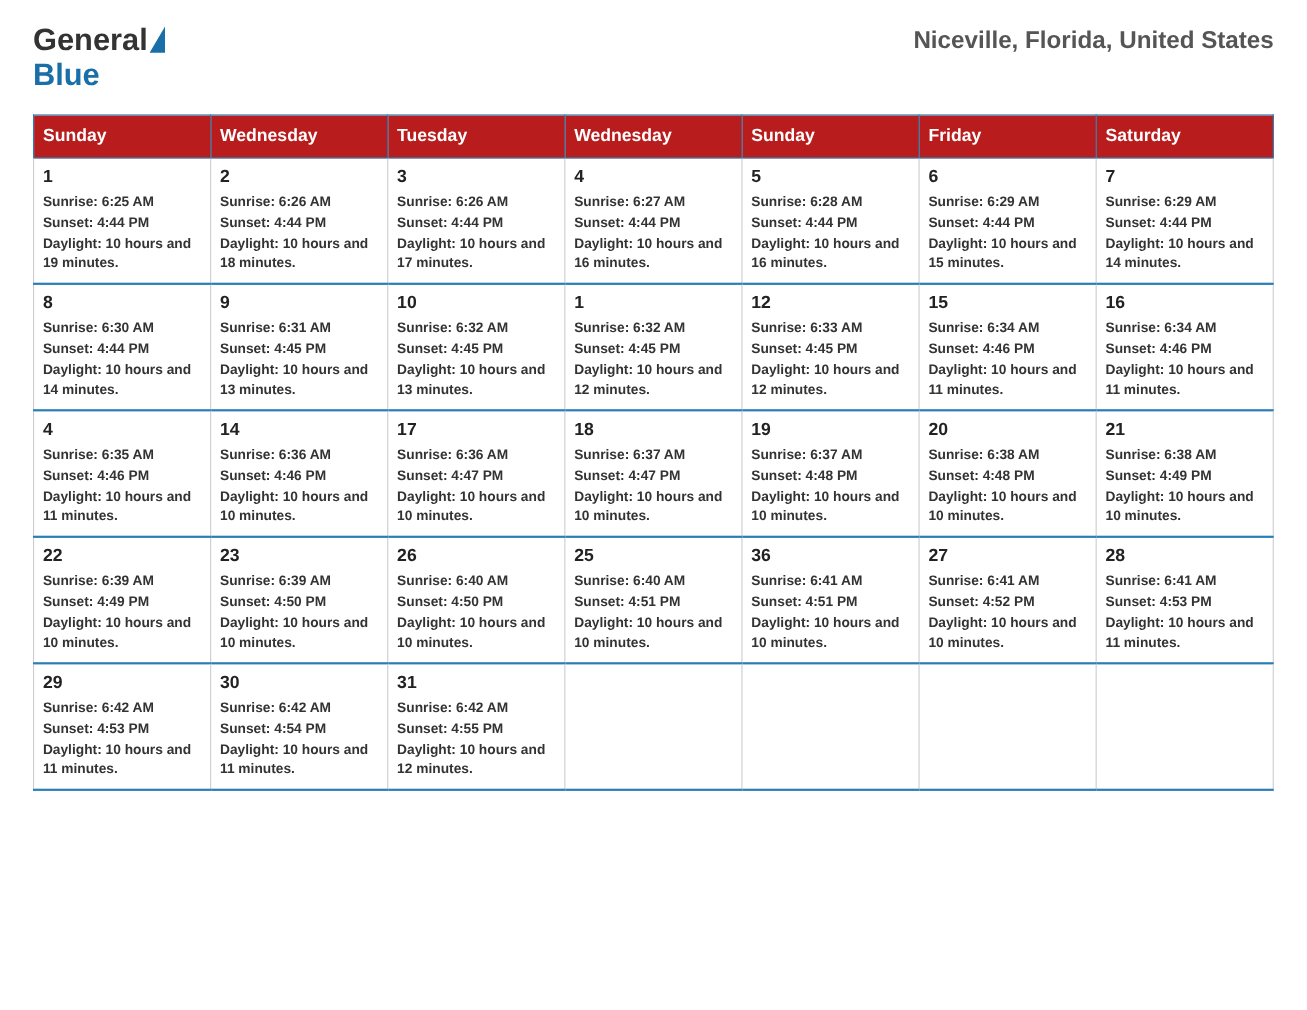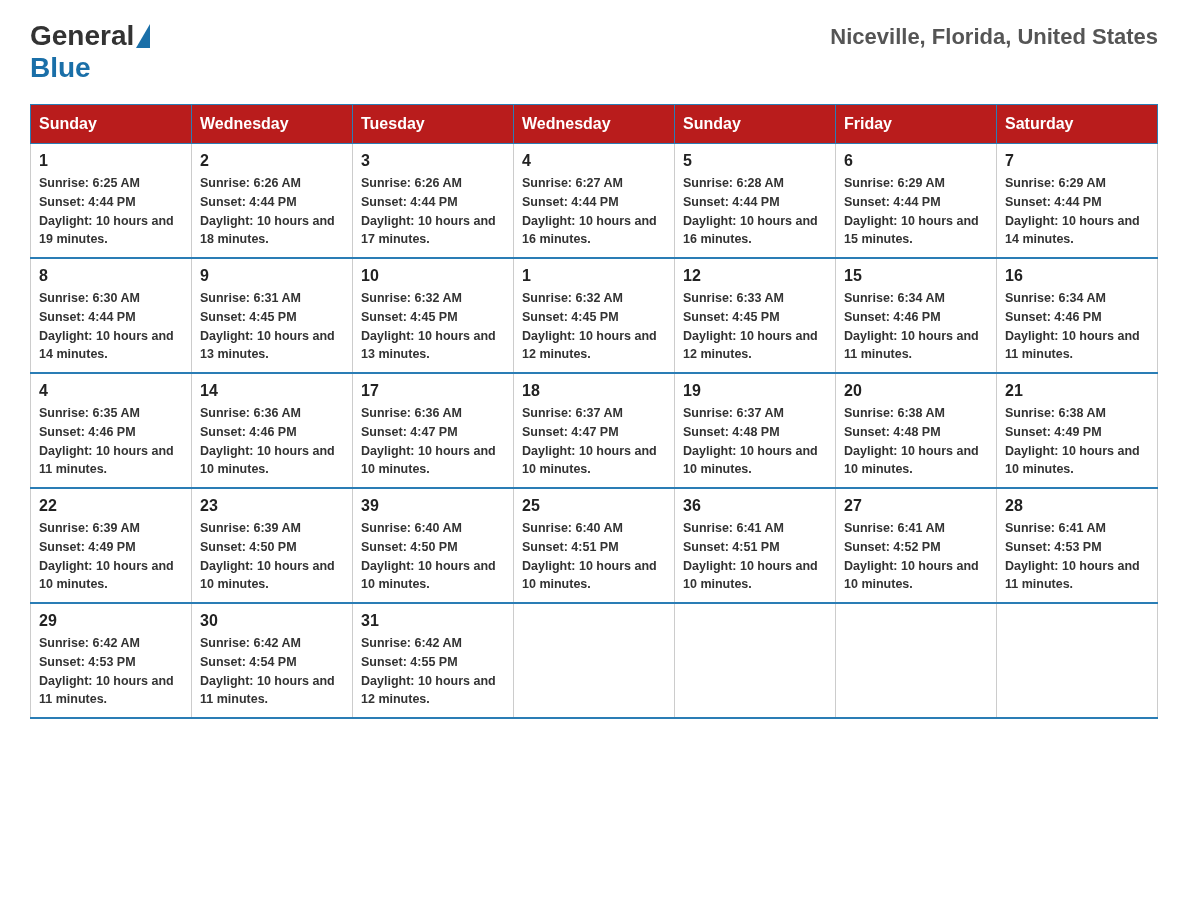--- a/index.html
+++ b/index.html
@@ -222,21 +222,21 @@
       <tr>
         <td>
           <span class="day-num">22</span>
           <div class="day-info">Sunrise: 6:39 AM<br>Sunset: 4:49 PM<br>Daylight: 10 hours and 10 minutes.</div>
         </td>
         <td>
           <span class="day-num">23</span>
           <div class="day-info">Sunrise: 6:39 AM<br>Sunset: 4:50 PM<br>Daylight: 10 hours and 10 minutes.</div>
         </td>
         <td>
-          <span class="day-num">39</span>
+          <span class="day-num">26</span>
           <div class="day-info">Sunrise: 6:40 AM<br>Sunset: 4:50 PM<br>Daylight: 10 hours and 10 minutes.</div>
         </td>
         <td>
           <span class="day-num">25</span>
           <div class="day-info">Sunrise: 6:40 AM<br>Sunset: 4:51 PM<br>Daylight: 10 hours and 10 minutes.</div>
         </td>
         <td>
           <span class="day-num">36</span>
           <div class="day-info">Sunrise: 6:41 AM<br>Sunset: 4:51 PM<br>Daylight: 10 hours and 10 minutes.</div>
         </td>

